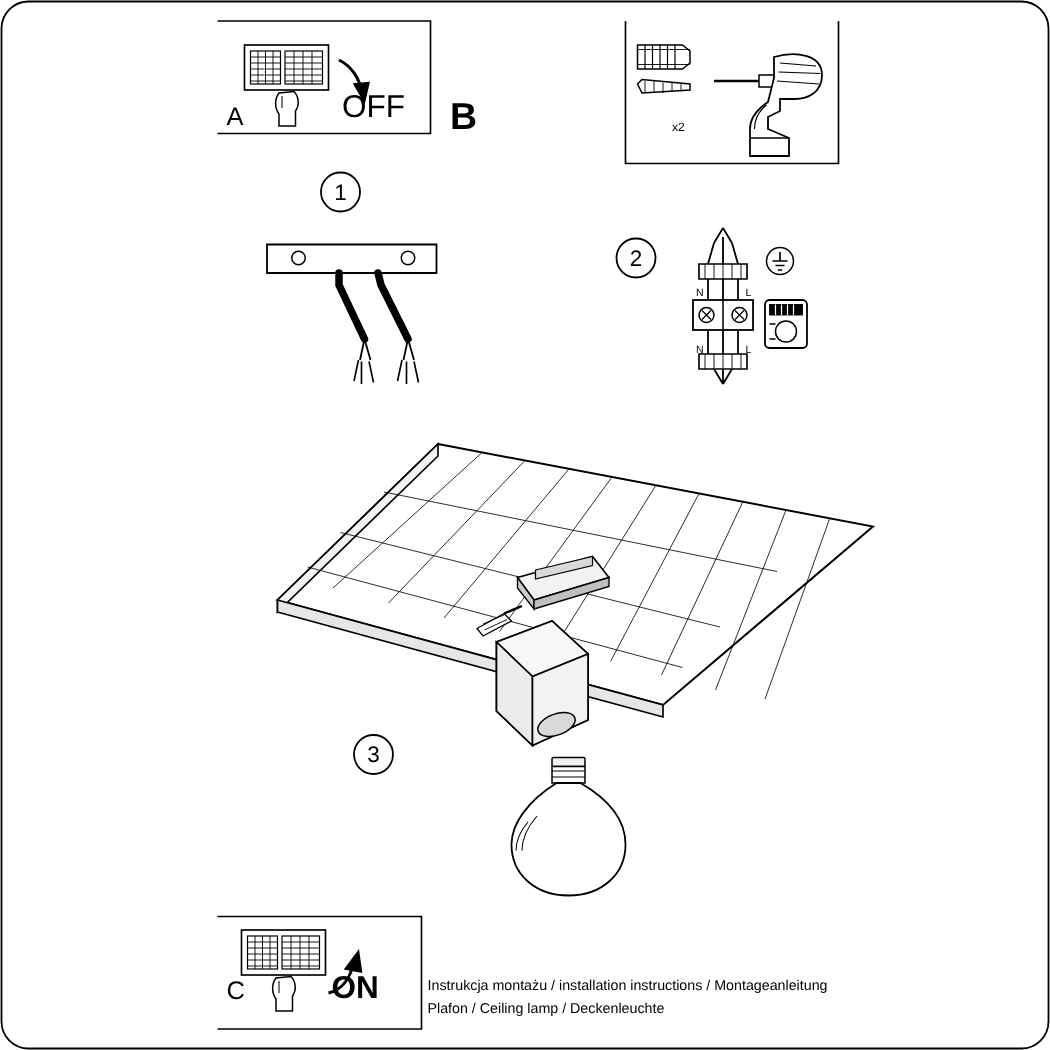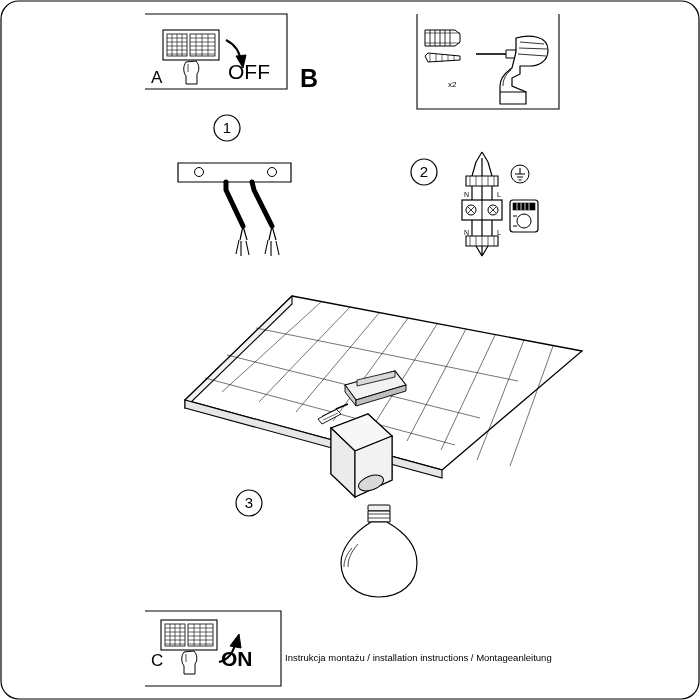--- a/index.html
+++ b/index.html
@@ -290,13 +290,14 @@
 
 <div class="txt lbl-A">A</div>
 <div class="txt lbl-B">B</div>
 <div class="txt lbl-C">C</div>
 <div class="txt lbl-OFF">OFF</div>
 <div class="txt lbl-ON">ON</div>
 <div class="txt lbl-x2">x2</div>
 
 <div class="foot">
   <div>Instrukcja montażu / installation instructions / Montageanleitung</div>
+  <div>Plafon / Ceiling lamp / Deckenleuchte</div>
 </div>
 
 </body></html>

